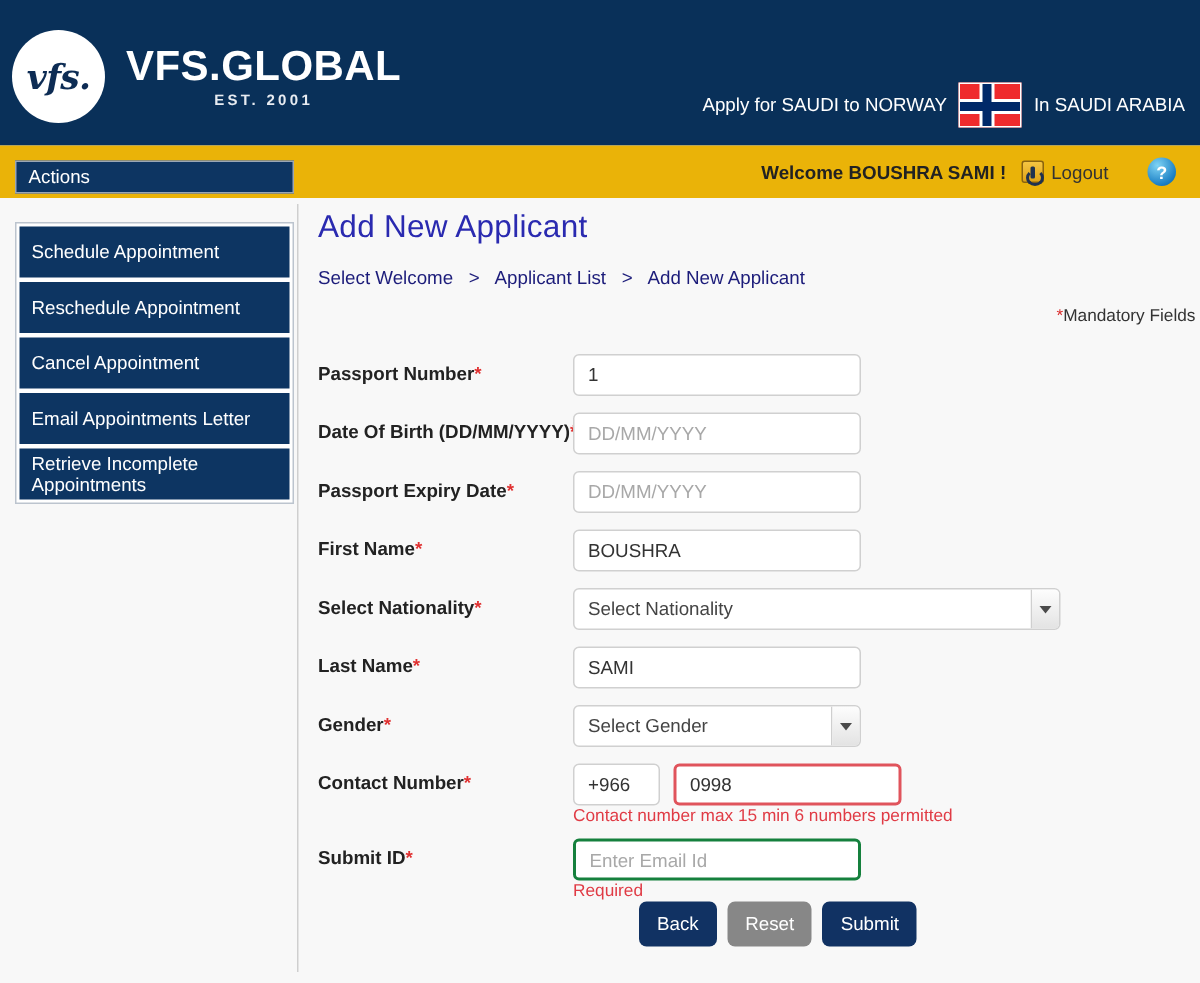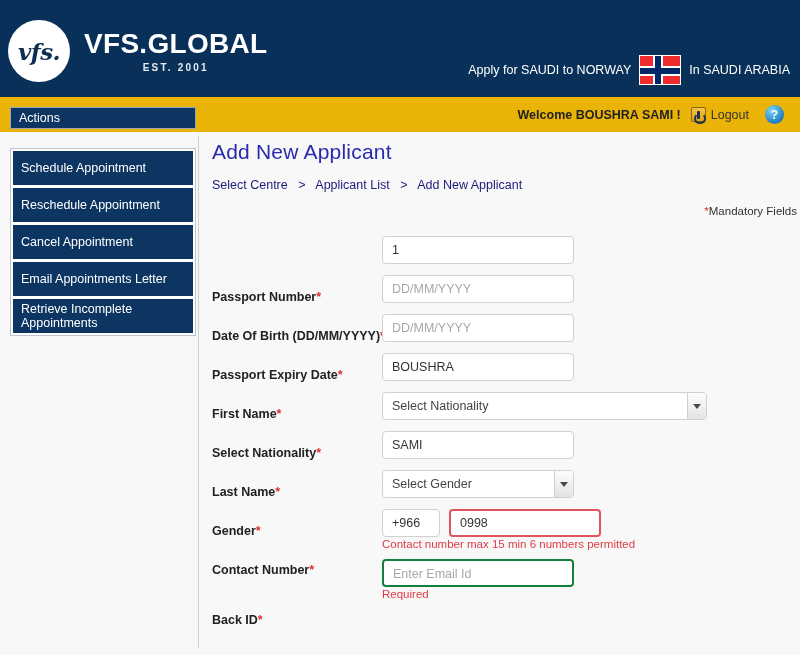--- a/index.html
+++ b/index.html
@@ -78,21 +78,21 @@
     background: #eab308;
     display: flex; align-items: center; justify-content: flex-end;
     padding-right: 16px;
   }
   #welcome-text {
     font-size: 12.5px; font-weight: bold; color: #222222;
     margin-right: 10px;
   }
   #logout-link {
     display: flex; align-items: center; font-size: 12.5px; color: #333333;
-    margin-right: 16px; cursor: pointer;
+    margin-right: 26px; cursor: pointer;
   }
   #power-icon {
     width: 15px; height: 15px; margin-right: 5px;
     background: linear-gradient(#f5c542, #e0a417);
     border: 1px solid #8a6410; border-radius: 2px;
     position: relative;
   }
   #power-icon::before {
     content: ""; position: absolute; left: 5px; top: 3px;
     width: 3px; height: 8px; background: #20324f; border-radius: 1px;
@@ -150,21 +150,21 @@
     position: absolute; right: 3px; top: 65px;
     font-size: 11.5px; color: #333333;
   }
   #mandatory .star { color: #d92b2b; }
 
   
   #form { position: absolute; left: 212px; top: 236px; width: 588px; }
   .row { position: relative; height: 39px; }
   .lbl {
     position: absolute; left: 0; top: 6px;
-    font-size: 12.5px; font-weight: bold; color: #222222; margin-top: 48px;
+    font-size: 12.5px; font-weight: bold; color: #222222;
   }
   .lbl .star { color: #e03131; font-weight: bold; }
   .fld {
     position: absolute; left: 170px; top: 0;
     width: 192px; height: 28px;
     border: 1px solid #d0d0d0; border-radius: 4px;
     background: #ffffff;
     font-size: 12.5px; color: #333333;
     padding: 0 9px; line-height: 26px;
     font-family: "Liberation Sans", sans-serif;
@@ -283,21 +283,21 @@
       <div class="menu-item">
         <span>Retrieve Incomplete Appointments</span>
       </div>
     </div>
   </div>
   <div id="divider"></div>
 
   <div id="content">
     <div id="page-title">Add New Applicant</div>
     <div id="breadcrumb">
-      <span>Select Centre</span>
+      <span>Select Welcome</span>
       <span class="sep">&gt;</span>
       <span>Applicant List</span>
       <span class="sep">&gt;</span>
       <span>Add New Applicant</span>
     </div>
     <div id="mandatory">
       <span class="star">*</span><span>Mandatory Fields</span>
     </div>
   </div>
 
@@ -362,22 +362,27 @@
       <span class="lbl">
         <span>Contact Number</span><span class="star">*</span>
       </span>
       <div id="cc-field">+966</div>
       <div id="phone-field">0998</div>
       <div class="err-msg">Contact number max 15 min 6 numbers permitted</div>
     </div>
 
     <div class="row" style="margin-top:11px">
       <span class="lbl">
-        <span>Back ID</span><span class="star">*</span>
+        <span>Submit ID</span><span class="star">*</span>
       </span>
       <div class="fld placeholder error">Enter Email Id</div>
       <div class="err-msg">Required</div>
     </div>
 
   </div>
 
+  <div id="buttons">
+    <button class="btn navy">Back</button>
+    <button class="btn gray">Reset</button>
+    <button class="btn navy">Submit</button>
+  </div>
 
 </div>
 
 </body></html>

